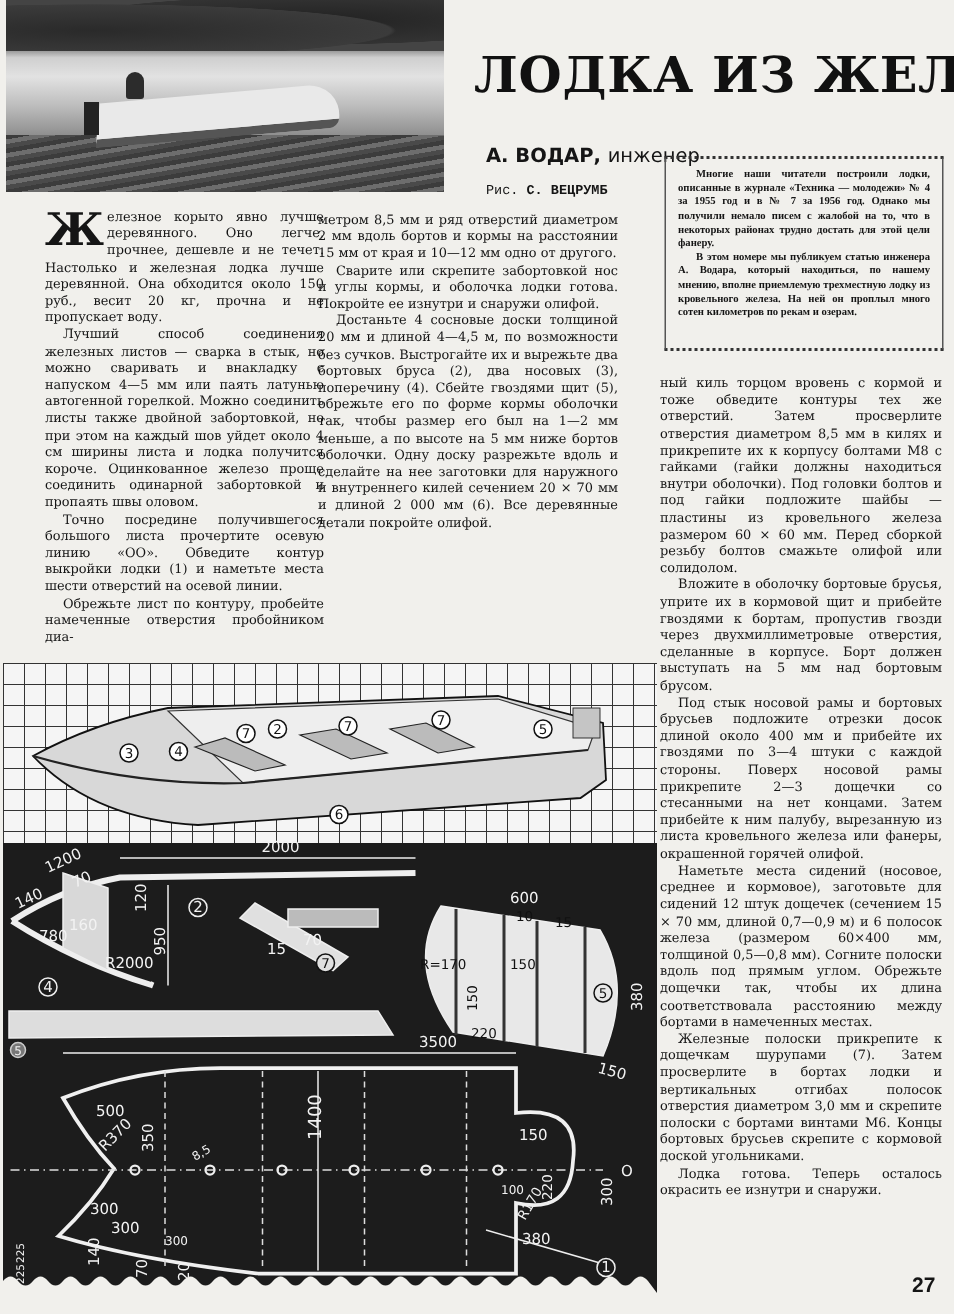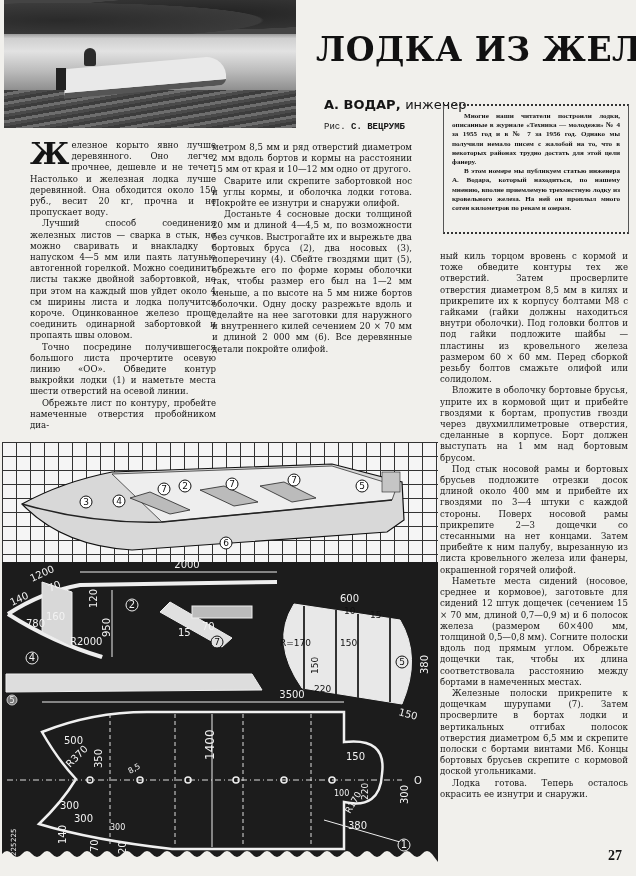--- a/index.html
+++ b/index.html
@@ -28,21 +28,21 @@
   #col2{left:212px;top:142px;width:200px;}
   #col3{left:440px;top:251px;width:188px;}
   .dropcap{float:left;font-size:30px;line-height:28px;font-weight:bold;margin:0 2px 0 0;}
   .noind{text-indent:0!important;}
   
   #figure{left:2px;top:442px;width:436px;height:420px;background:#1c1c1c;overflow:hidden;}
   #grid{position:absolute;left:0;top:0;width:436px;height:120px;background-color:#f5f5f5;background-image:linear-gradient(#333 1px,transparent 1px),linear-gradient(90deg,#333 1px,transparent 1px);background-size:14px 14px;}
   .dim{font-family:"DejaVu Sans",sans-serif;font-size:10px;fill:#f2f2f2;}
   .dimd{font-family:"DejaVu Sans",sans-serif;font-size:9px;fill:#111;}
   .callw{fill:none;stroke:#eee;stroke-width:1;}
-  #pagenum{left:608px;top:848px;font-family:Liberation Serif, serif;font-weight:bold;font-size:14px;}
+  #pagenum{left:608px;top:848px;font-family:Liberation Sans, sans-serif;font-weight:bold;font-size:14px;}
 </style>
 </head>
 <body>
 
 <div id="photo" class="abs">
   <div class="trees"></div>
   <div class="water"></div>
   <div class="boat"></div>
   <div class="man"></div>
   <div class="motor"></div>
@@ -71,24 +71,24 @@
 </div>
 
 <div id="col2" class="abs col">
   <p class="noind">метром 8,5 мм и ряд отверстий диаметром 2 мм вдоль бортов и кормы на расстоянии 15 мм от края и 10—12 мм одно от другого.</p>
   <p>Сварите или скрепите забортовкой нос и углы кормы, и оболочка лодки готова. Покройте ее изнутри и снаружи олифой.</p>
   <p>Достаньте 4 сосновые доски толщиной 20 мм и длиной 4—4,5 м, по возможности без сучков. Выстрогайте их и вырежьте два бортовых бруса (2), два носовых (3), поперечину (4). Сбейте гвоздями щит (5), обрежьте его по форме кормы оболочки так, чтобы размер его был на 1—2 мм меньше, а по высоте на 5 мм ниже бортов оболочки. Одну доску разрежьте вдоль и сделайте на нее заготовки для наружного и внутреннего килей сечением 20 × 70 мм и длиной 2 000 мм (6). Все деревянные детали покройте олифой.</p>
 </div>
 
 <div id="col3" class="abs col">
   <p class="noind">ный киль торцом вровень с кормой и тоже обведите контуры тех же отверстий. Затем просверлите отверстия диаметром 8,5 мм в килях и прикрепите их к корпусу болтами М8 с гайками (гайки должны находиться внутри оболочки). Под головки болтов и под гайки подложите шайбы — пластины из кровельного железа размером 60 × 60 мм. Перед сборкой резьбу болтов смажьте олифой или солидолом.</p>
-  <p>Вложите в оболочку бортовые брусья, уприте их в кормовой щит и прибейте гвоздями к бортам, пропустив гвозди через двухмиллиметровые отверстия, сделанные в корпусе. Борт должен выступать на 1 мм над бортовым брусом.</p>
+  <p>Вложите в оболочку бортовые брусья, уприте их в кормовой щит и прибейте гвоздями к бортам, пропустив гвозди через двухмиллиметровые отверстия, сделанные в корпусе. Борт должен выступать на 5 мм над бортовым брусом.</p>
   <p>Под стык носовой рамы и бортовых брусьев подложите отрезки досок длиной около 400 мм и прибейте их гвоздями по 3—4 штуки с каждой стороны. Поверх носовой рамы прикрепите 2—3 дощечки со стесанными на нет концами. Затем прибейте к ним палубу, вырезанную из листа кровельного железа или фанеры, окрашенной горячей олифой.</p>
   <p>Наметьте места сидений (носовое, среднее и кормовое), заготовьте для сидений 12 штук дощечек (сечением 15 × 70 мм, длиной 0,7—0,9 м) и 6 полосок железа (размером 60×400 мм, толщиной 0,5—0,8 мм). Согните полоски вдоль под прямым углом. Обрежьте дощечки так, чтобы их длина соответствовала расстоянию между бортами в намеченных местах.</p>
-  <p>Железные полоски прикрепите к дощечкам шурупами (7). Затем просверлите в бортах лодки и вертикальных отгибах полосок отверстия диаметром 6,5 мм и скрепите полоски с бортами винтами М6. Концы бортовых брусьев скрепите с кормовой доской угольниками.</p>
+  <p>Железные полоски прикрепите к дощечкам шурупами (7). Затем просверлите в бортах лодки и вертикальных отгибах полосок отверстия диаметром 3,0 мм и скрепите полоски с бортами винтами М6. Концы бортовых брусьев скрепите с кормовой доской угольниками.</p>
   <p>Лодка готова. Теперь осталось окрасить ее изнутри и снаружи.</p>
 
 </div>
 
 <div id="figure" class="abs">
   <div id="grid"></div>
   <svg width="436" height="420" style="position:absolute;left:0;top:0">
 
     <g>
       <path d="M20 62 Q60 40 110 30 L330 22 L400 40 L402 78 L385 90 L130 108 Q60 104 20 62 Z" fill="#d8d8d8" stroke="#111" stroke-width="1.2"></path>

